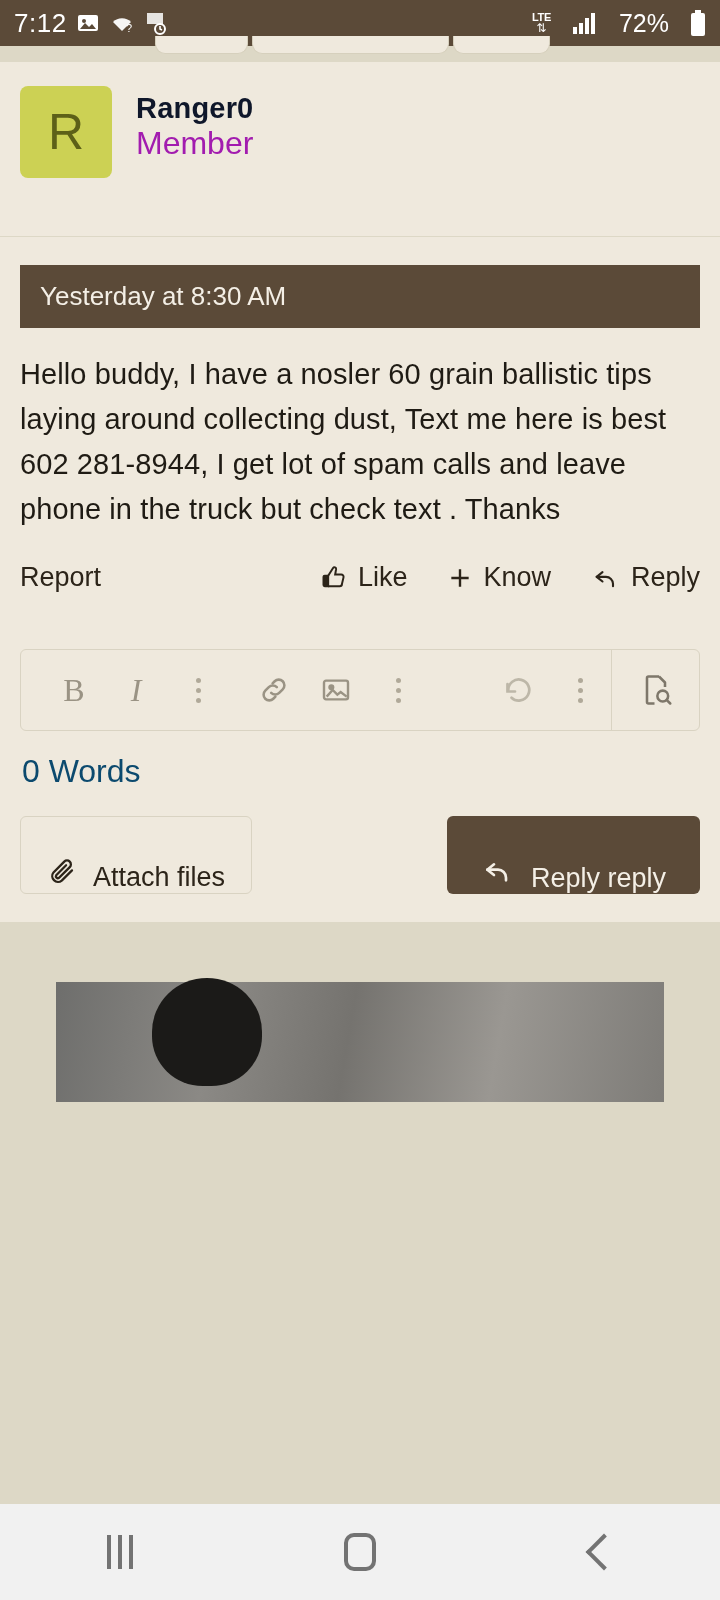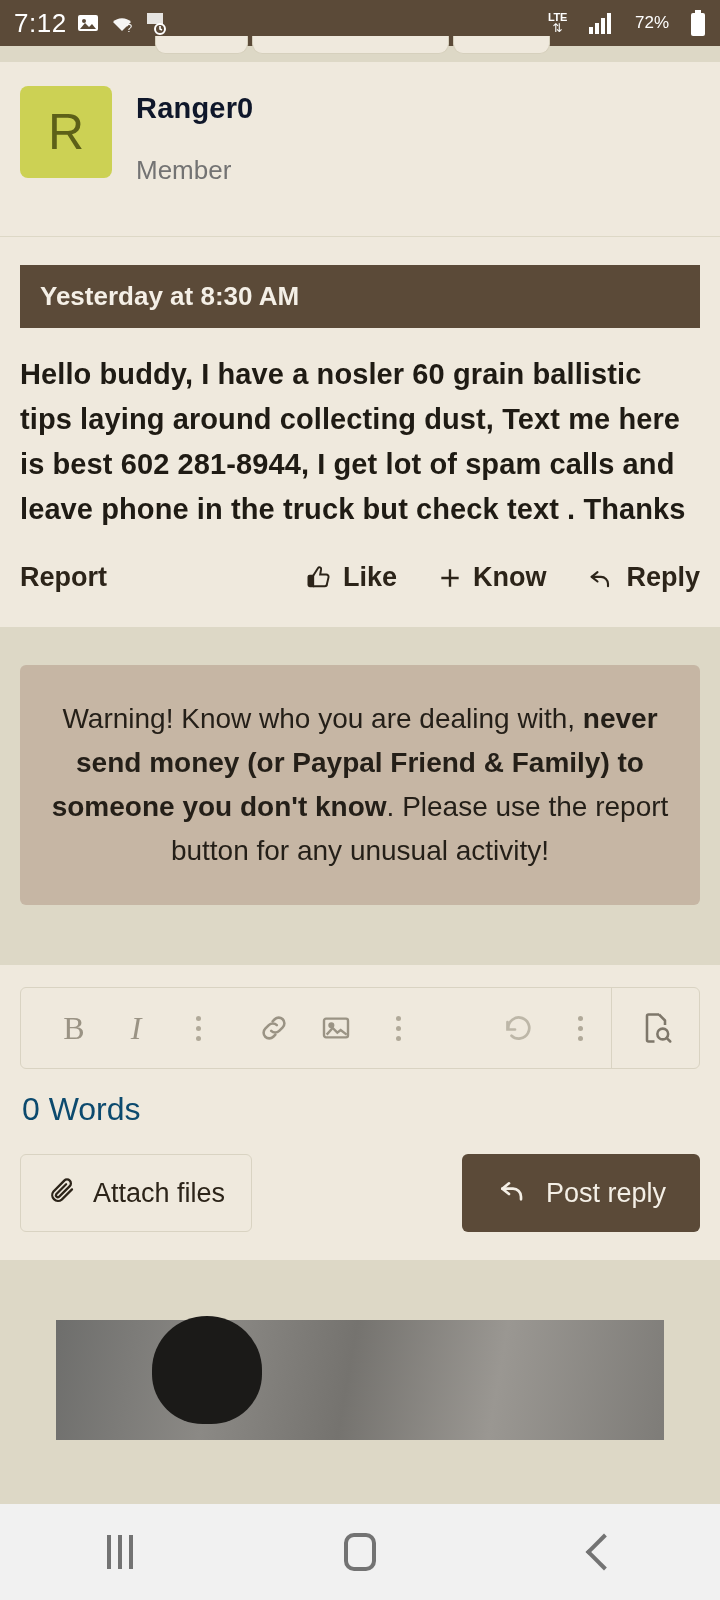--- a/index.html
+++ b/index.html
@@ -14,21 +14,21 @@
   
   .statusbar {
     height: 46px; background: #5b4a38; color: #fff;
     display: flex; align-items: center; padding: 0 14px;
     font-size: 25px; flex: 0 0 auto;
   }
   .sb-left { display: flex; align-items: center; gap: 9px; }
   .sb-right { margin-left: auto; display: flex; align-items: center; gap: 21px; }
   .sb-time { font-size: 26px; letter-spacing: .5px; }
   .sb-ico { display: inline-flex; align-items: center; justify-content: center; }
-  .sb-batt { font-size: 17px; }
+  .sb-batt { font-size: 25px; }
   .lte-box { display: flex; flex-direction: column; align-items: center; line-height: 1; }
   .lte-box .lt { font-size: 11px; font-weight: bold; letter-spacing: -.3px; }
   .lte-box .ar { font-size: 12px; margin-top: -1px; }
 
   
   .tab-sliver { height: 16px; background: #ddd8c6; position: relative; flex: 0 0 auto; }
   .tab-sliver .pill {
     position: absolute; top: -10px; height: 18px;
     background: #efe9dd; border: 1px solid #d6d0bd; border-top: none;
     border-radius: 0 0 10px 10px;
@@ -45,26 +45,26 @@
   .post-card { position: relative; padding: 24px 0 0 0; }
   .post-head { display: flex; align-items: flex-start; padding: 0 20px 0 20px; height: 150px; }
   .avatar {
     width: 92px; height: 92px; border-radius: 8px;
     background: #ccd154; color: #5d6018;
     display: flex; align-items: center; justify-content: center;
     font-size: 50px; font-weight: 400; flex: 0 0 auto;
   }
   .who { margin-left: 24px; padding-top: 6px; }
   .who .name { font-size: 29px; font-weight: bold; color: #0f172a; letter-spacing: .2px; }
-  .who .role { font-size: 26px; color: #737373; margin-top: 30px; }
+  .who .role { font-size: 32px; color: #a21caf; margin-top: 0; }
 
   .head-sep { height: 1px; background: #ddd8c6; margin: 0; }
 
   
-  .msg-wrap { padding: 0 20px; position: relative; font-weight: bold; }
+  .msg-wrap { padding: 0 20px; position: relative; }
   .ts-bar {
     position: relative; background: #5b4a38; color: #f4efe6;
     font-size: 26px; padding: 16px 20px; margin-top: 28px;
   }
   .ts-arrow {
     position: absolute; left: 40px; top: -18px; width: 0; height: 0;
     border-left: 18px solid transparent; border-right: 18px solid transparent;
     border-bottom: 18px solid #efe9dd;
   }
 
@@ -113,21 +113,21 @@
   .tb-gap-a { width: 14px; }
   .tb-gap-b { width: 58px; }
   .editor-body {
     min-height: 180px; padding: 26px 24px 20px 24px;
     font-size: 28px; color: #a39c8c;
   }
   .wordcount { font-size: 32px; color: #0c4a6e; padding: 22px 0 26px 2px; }
 
   .btn-row { display: flex; align-items: center; }
   .btn {
-    display: inline-flex; align-items: center; gap: 16px;
+    display: inline-flex; align-items: flex-end; gap: 16px;
     font-size: 27px; border-radius: 6px; padding: 0 26px; height: 78px;
   }
   .btn-attach { border: 1px solid #d9d3c2; color: #2c2419; background: #efe9dd; }
   .btn-post { background: #5b4a38; color: #f4efe6; margin-left: auto; padding: 0 34px; }
 
   
   .peek { background: #ddd8c6; flex: 1 1 auto; position: relative; overflow: hidden; }
   .peek-img {
     position: absolute; left: 56px; top: 60px; right: 56px; height: 120px;
     background: linear-gradient(100deg,#6e6e6c 0%,#8b8985 26%,#75736f 48%,#9a9792 72%,#7e7c78 100%);
@@ -255,27 +255,20 @@
               <path d="M9 7L4 11l5 4"></path>
               <path d="M4 11h8a6 6 0 0 1 6 6v2"></path>
             </svg>
           </span>
           <span>Reply</span>
         </span>
       </div>
     </div>
   </div>
 
-  <div class="band warn-section">
-    <div class="warn-box">
-      <span>Warning! Know who you are dealing with,</span>
-      <b>never send money (or Paypal Friend &amp; Family) to someone you don't know</b><span>.</span>
-      <span>Please use the report button for any unusual activity!</span>
-    </div>
-  </div>
 
   <div class="card reply-card">
     <div class="editor">
       <div class="toolbar">
         <div class="tb-left">
           <div class="tb-btn bold-i">B</div>
           <div class="tb-btn ital-i">I</div>
           <div class="tb-btn">
             <span class="dots">
                 <i></i>
@@ -344,21 +337,21 @@
         <span>Attach files</span>
       </div>
 
       <div class="btn btn-post">
         <span>
           <svg width="34" height="32" viewBox="0 0 24 24" fill="none" stroke="#f4efe6" stroke-width="2" stroke-linecap="round" stroke-linejoin="round">
             <path d="M9 7L4 11l5 4"></path>
             <path d="M4 11h8a6 6 0 0 1 6 6v2"></path>
           </svg>
         </span>
-        <span>Post reply</span>
+        <span>Reply reply</span>
       </div>
     </div>
   </div>
 
   <div class="peek">
     <div class="peek-img"></div>
   </div>
 
   <div class="navbar">
     <div class="nav-btn">

